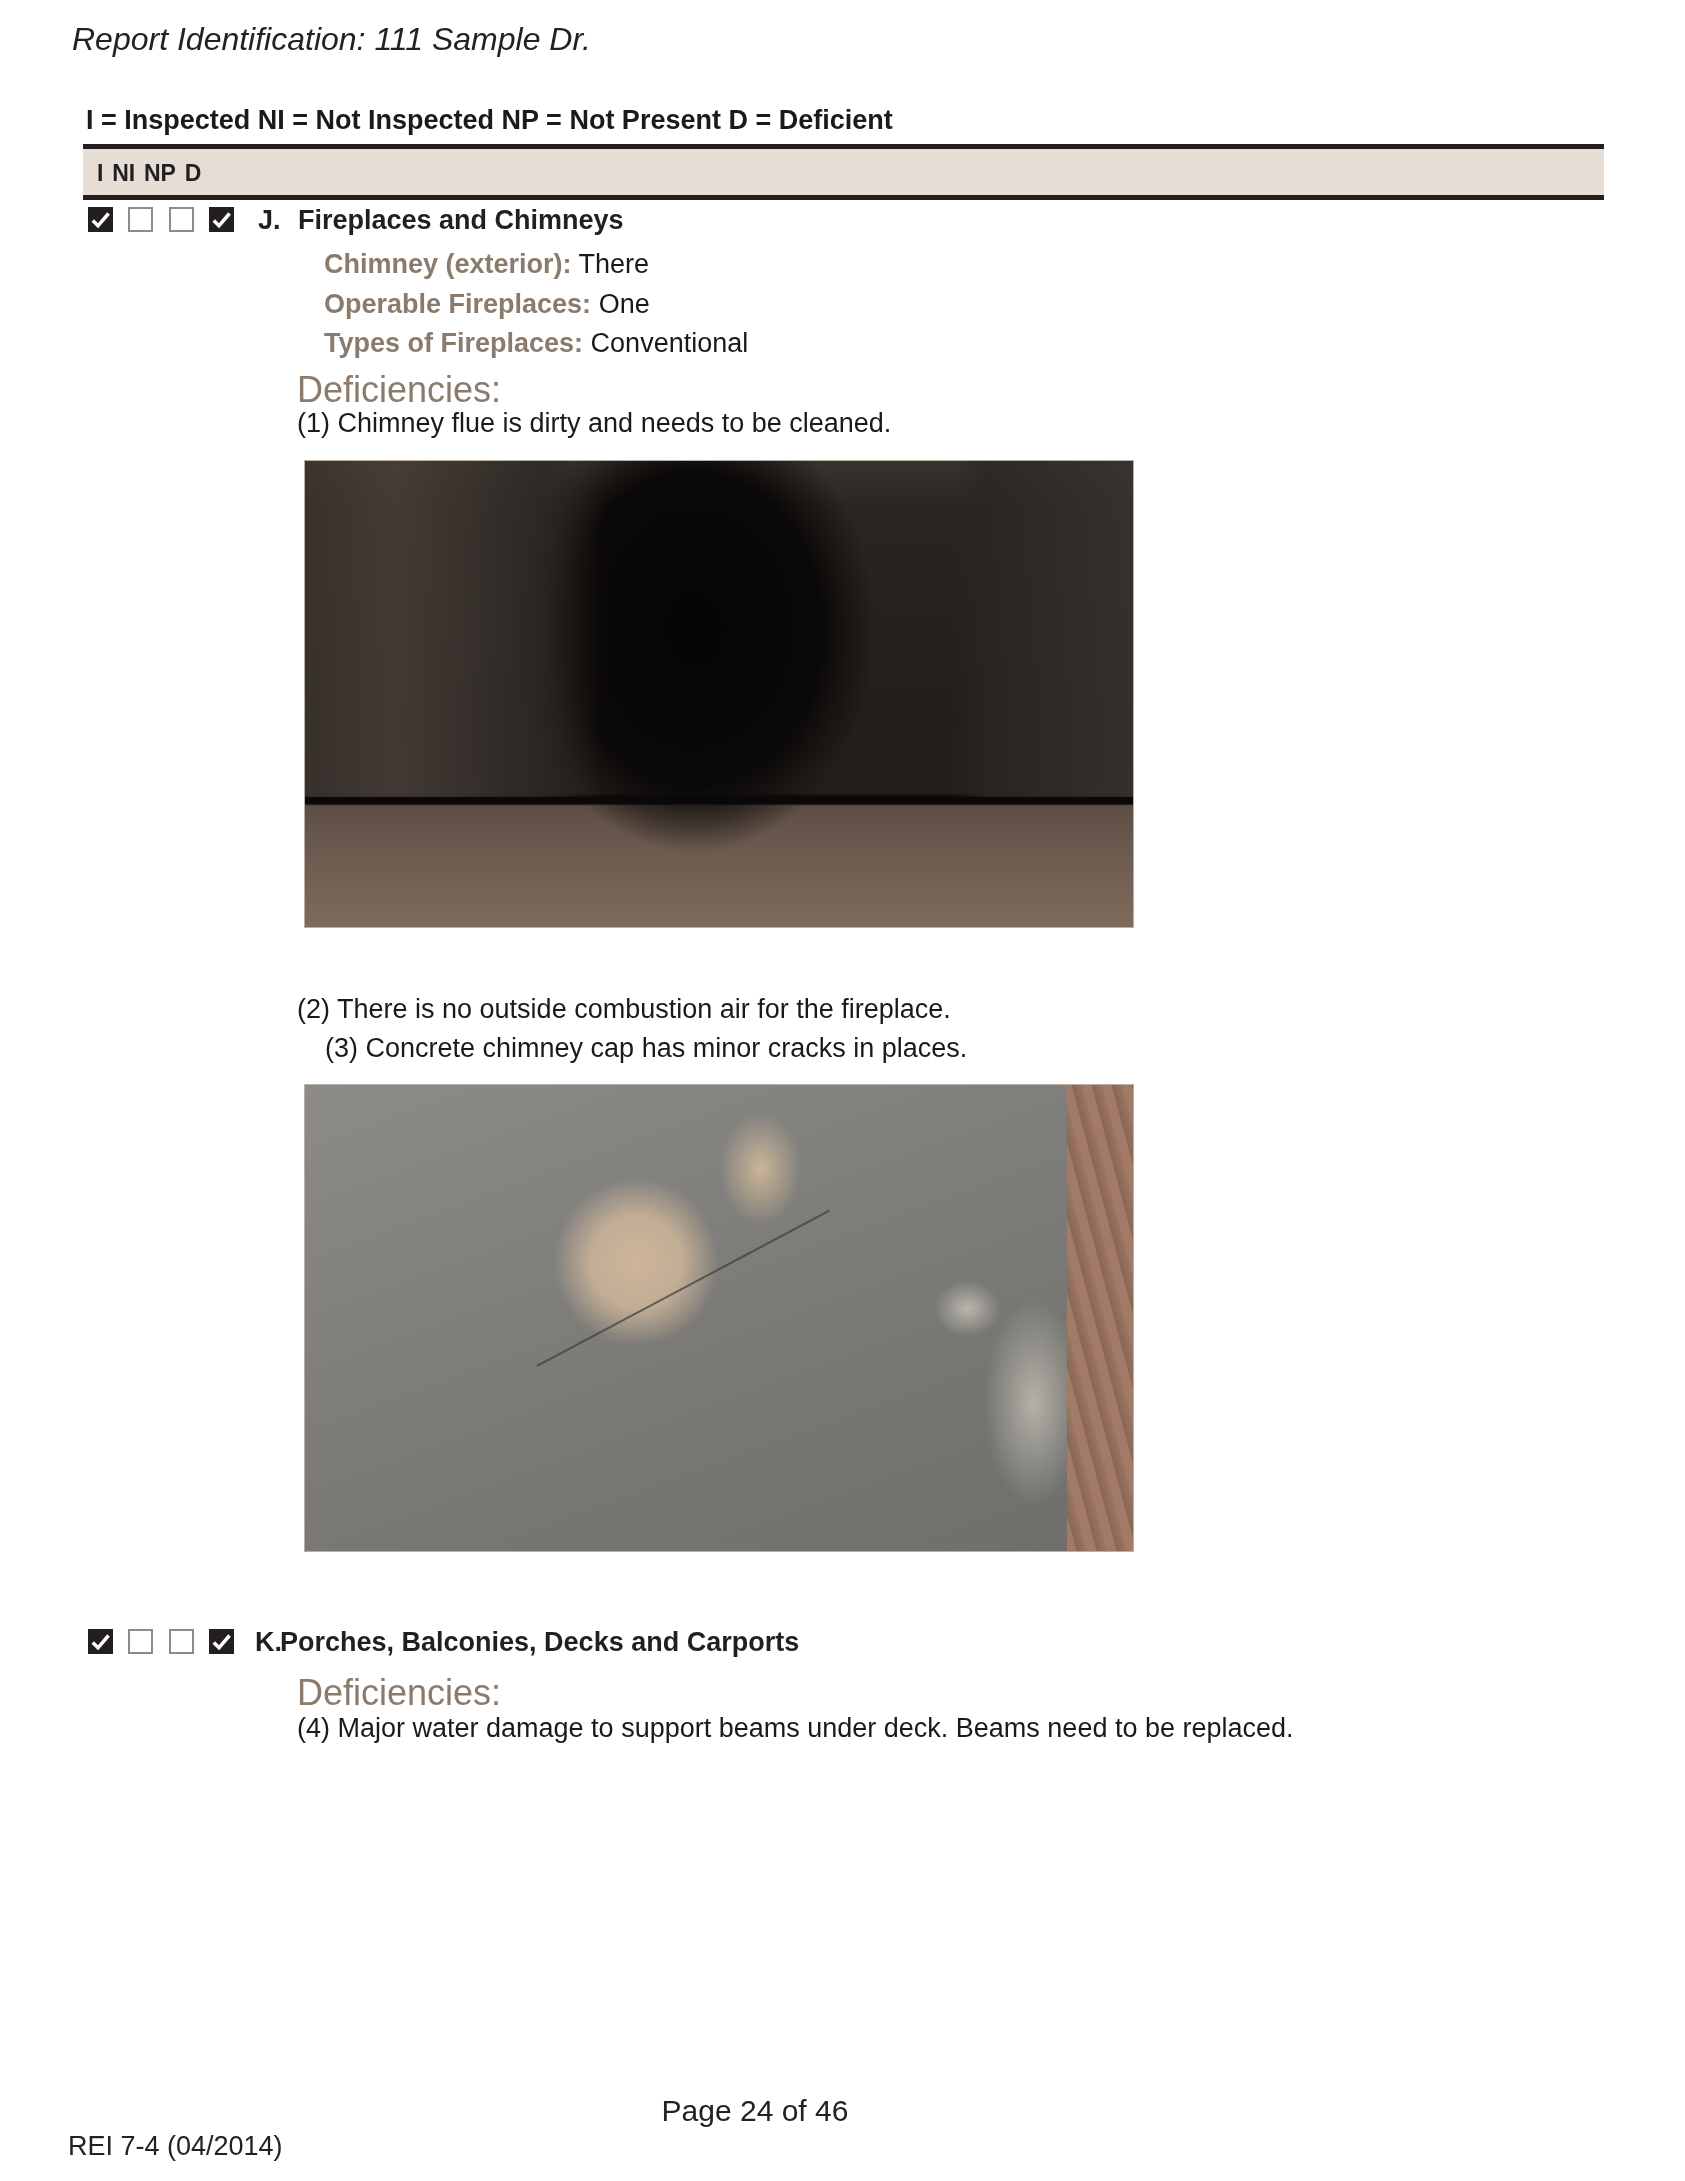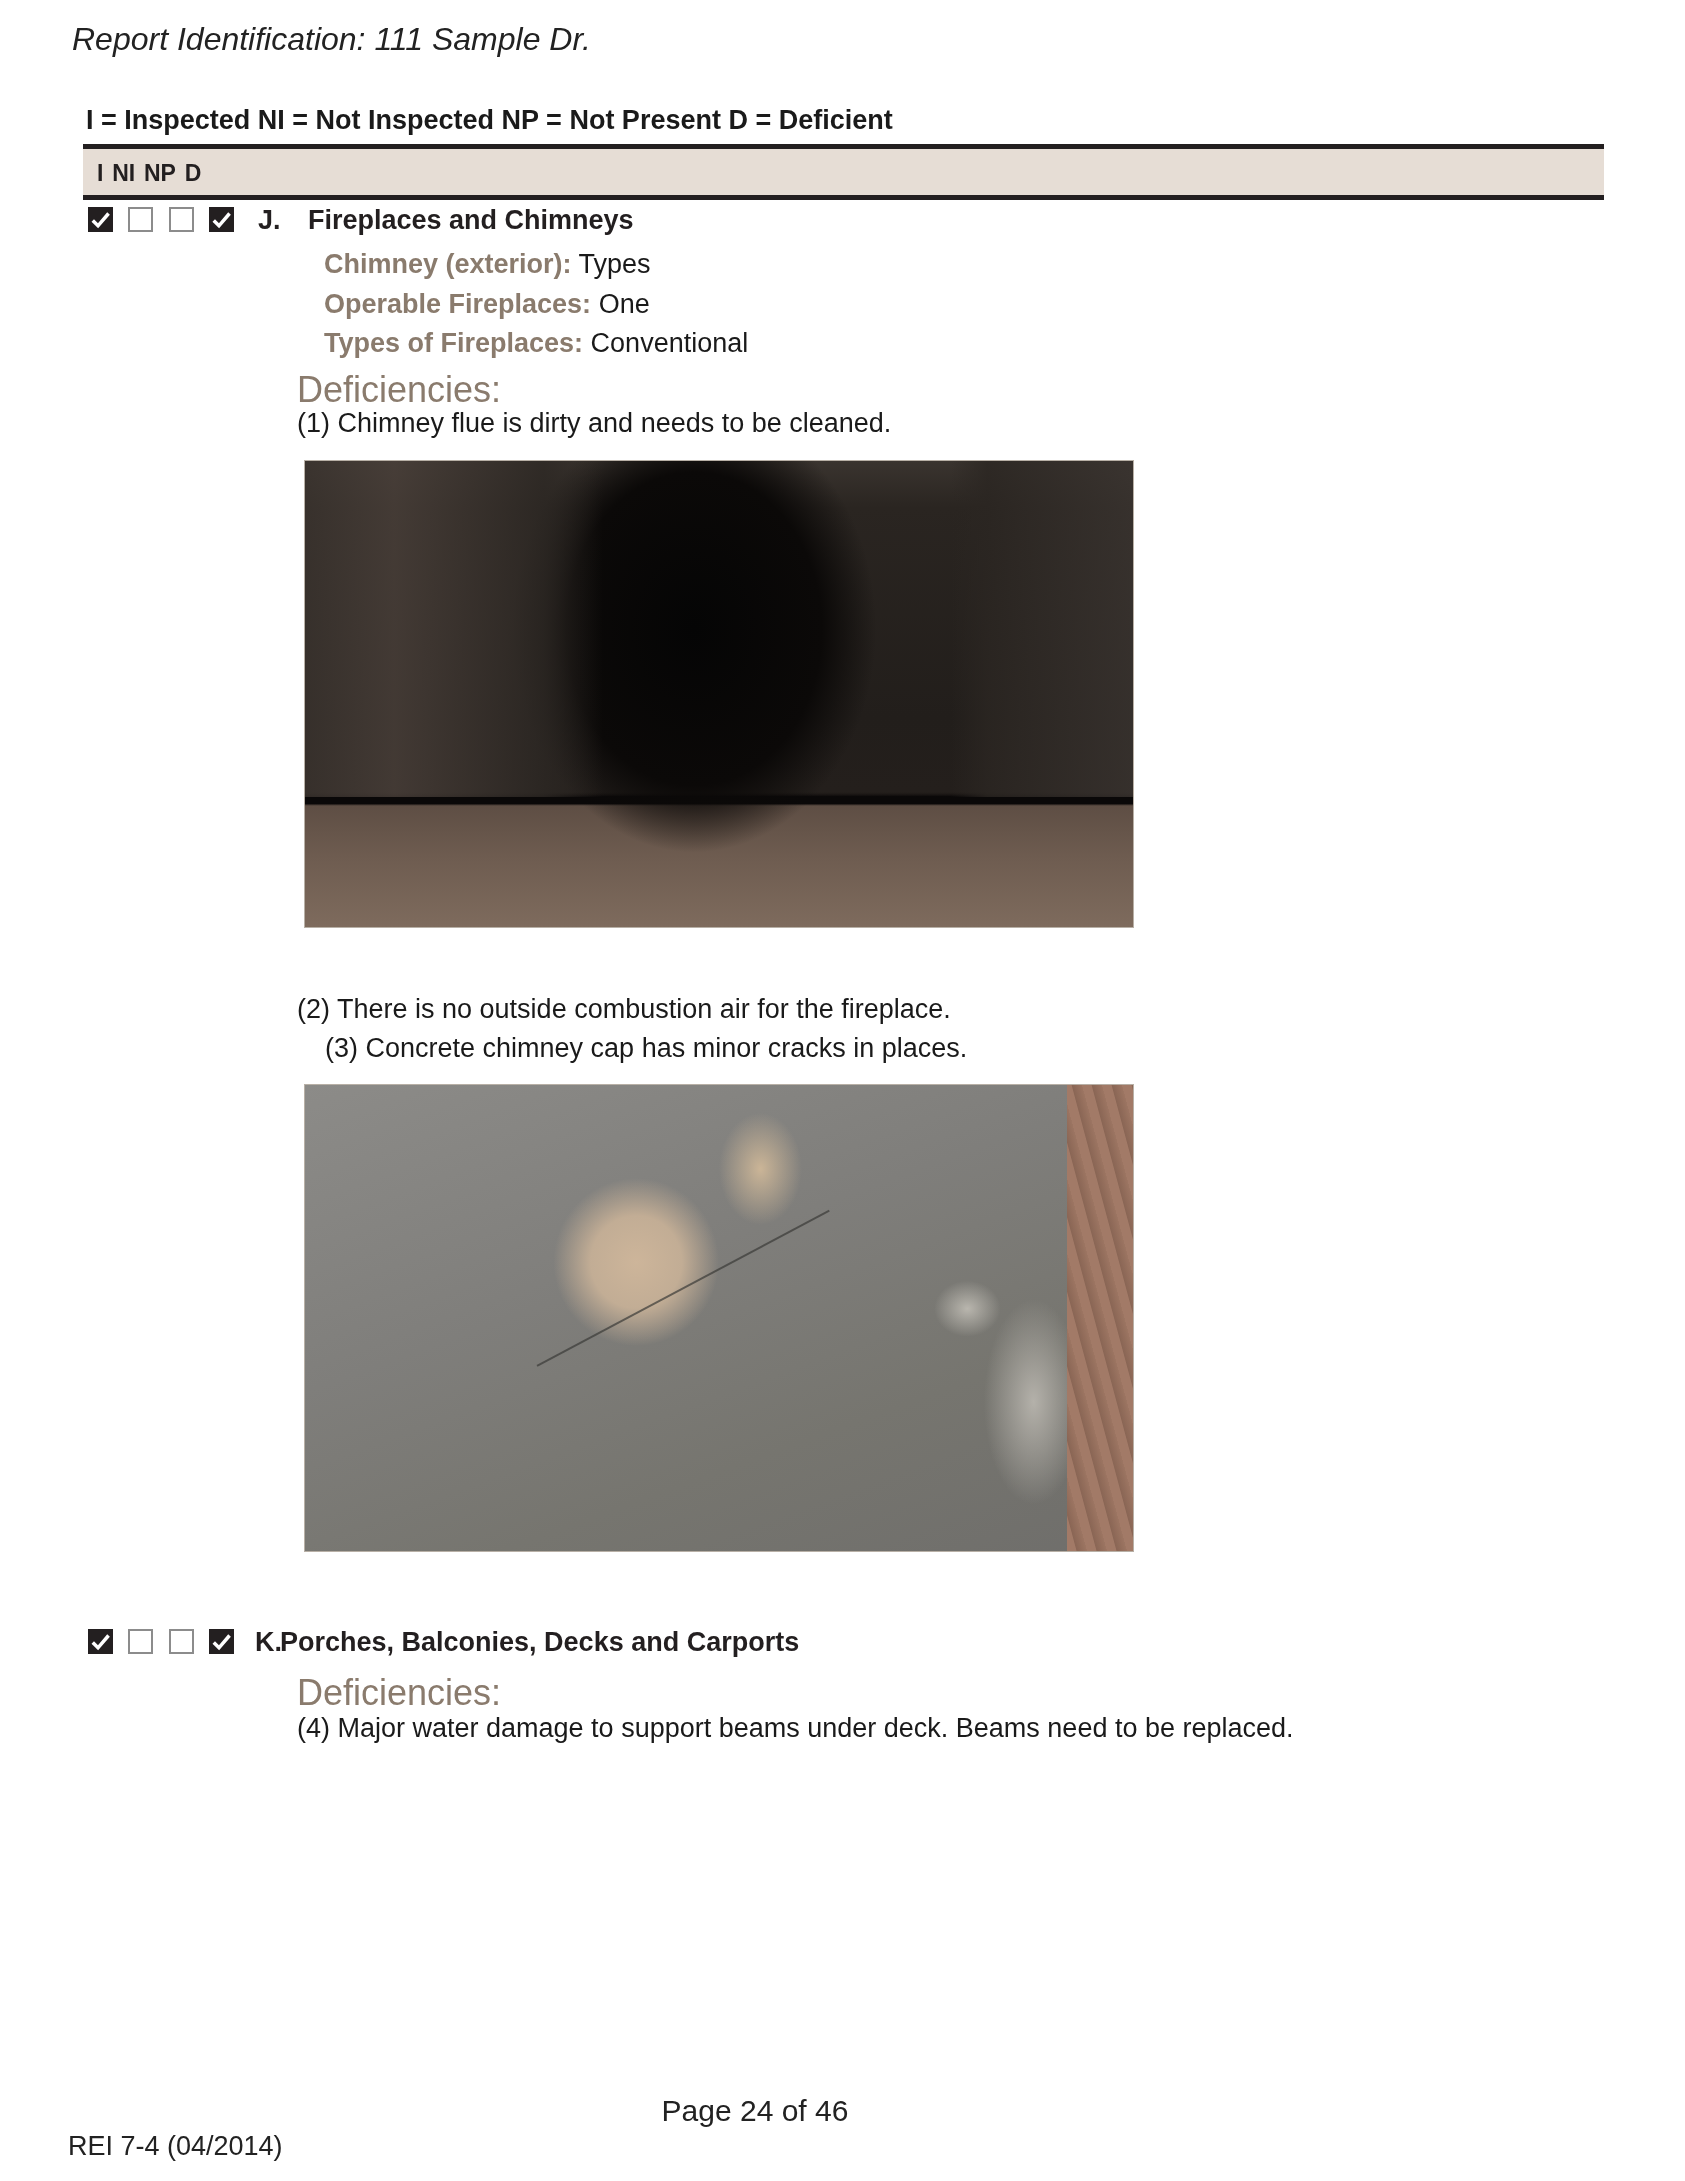--- a/index.html
+++ b/index.html
@@ -69,25 +69,25 @@
       </svg>
   </div>
   <div class="cb off" style="left:128px; top:207px;"></div>
   <div class="cb off" style="left:169px; top:207px;"></div>
   <div class="cb on" style="left:209px; top:207px;">
     <svg viewBox="0 0 22 22">
         <path d="M2 12 L8 18 L20 4" stroke="#fff" stroke-width="4" fill="none"></path>
       </svg>
   </div>
   <div class="abs sec-letter" style="left:258px; top:205px;">J.</div>
-  <div class="abs sec-title" style="left:308px; top:205px;">Fireplaces and Chimneys</div>
+  <div class="abs sec-title" style="left:298px; top:205px;">Fireplaces and Chimneys</div>
 
   <div class="abs prop" style="left:304px; top:249px;">
     <span class="lbl">Chimney (exterior):</span>
-    <span class="val">Types</span>
+    <span class="val">There</span>
   </div>
   <div class="abs prop" style="left:304px; top:289px;">
     <span class="lbl">Operable Fireplaces:</span>
     <span class="val">One</span>
   </div>
   <div class="abs prop" style="left:304px; top:328px;">
     <span class="lbl">Types of Fireplaces:</span>
     <span class="val">Conventional</span>
   </div>
 

